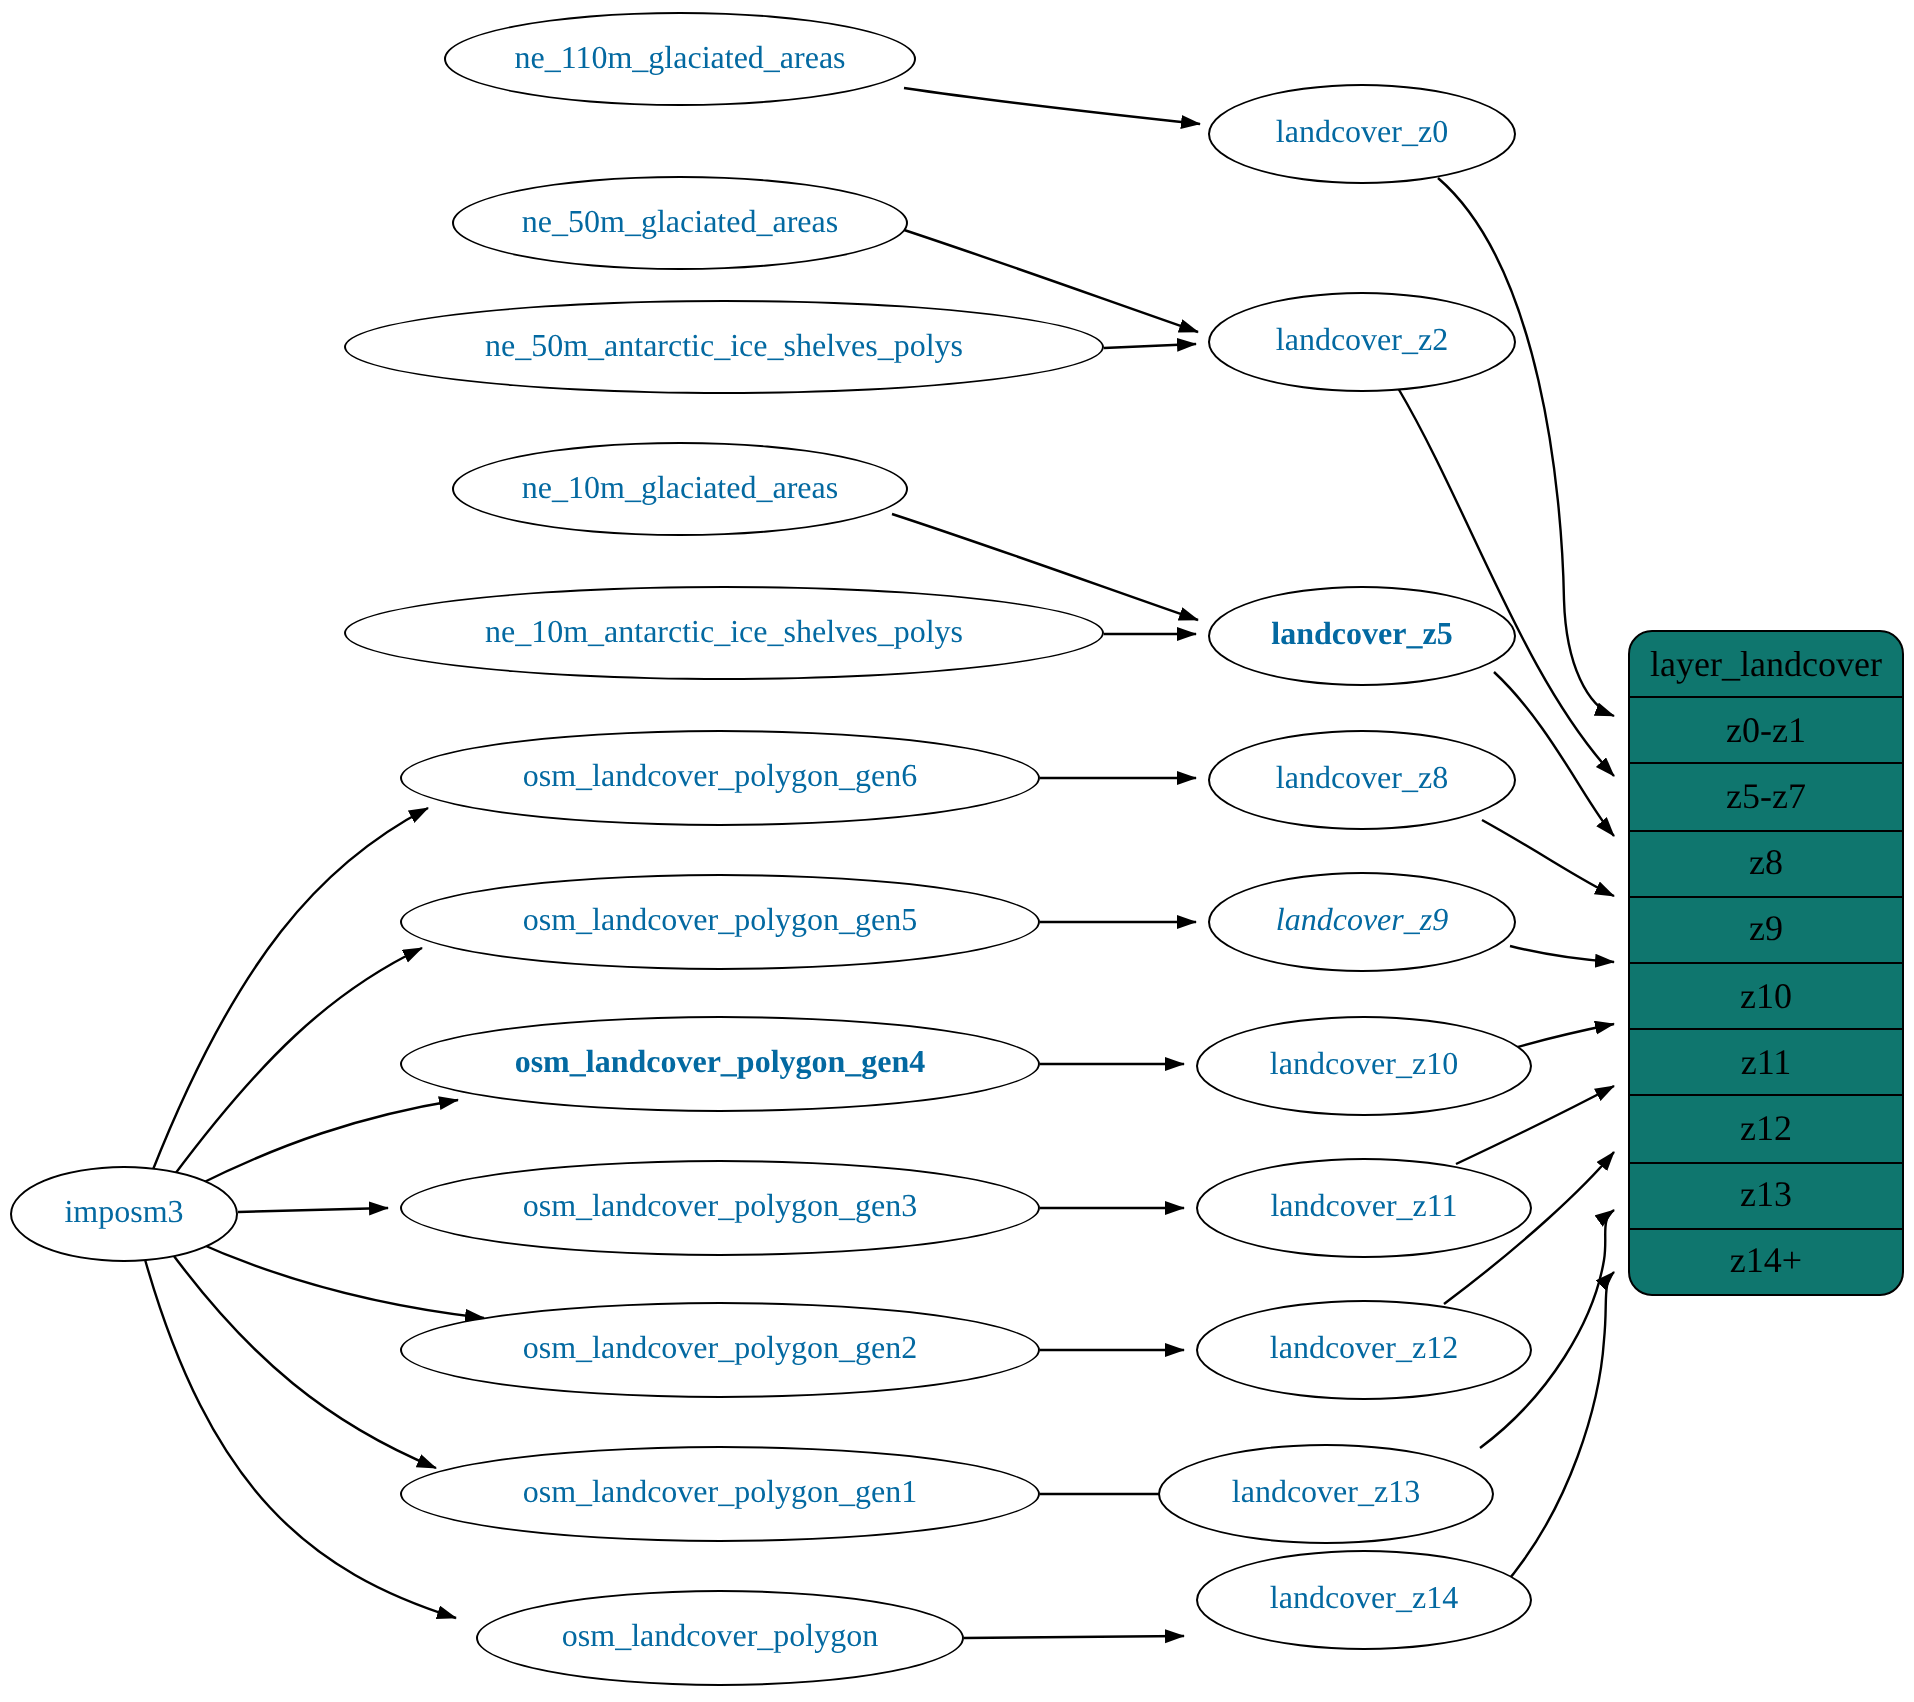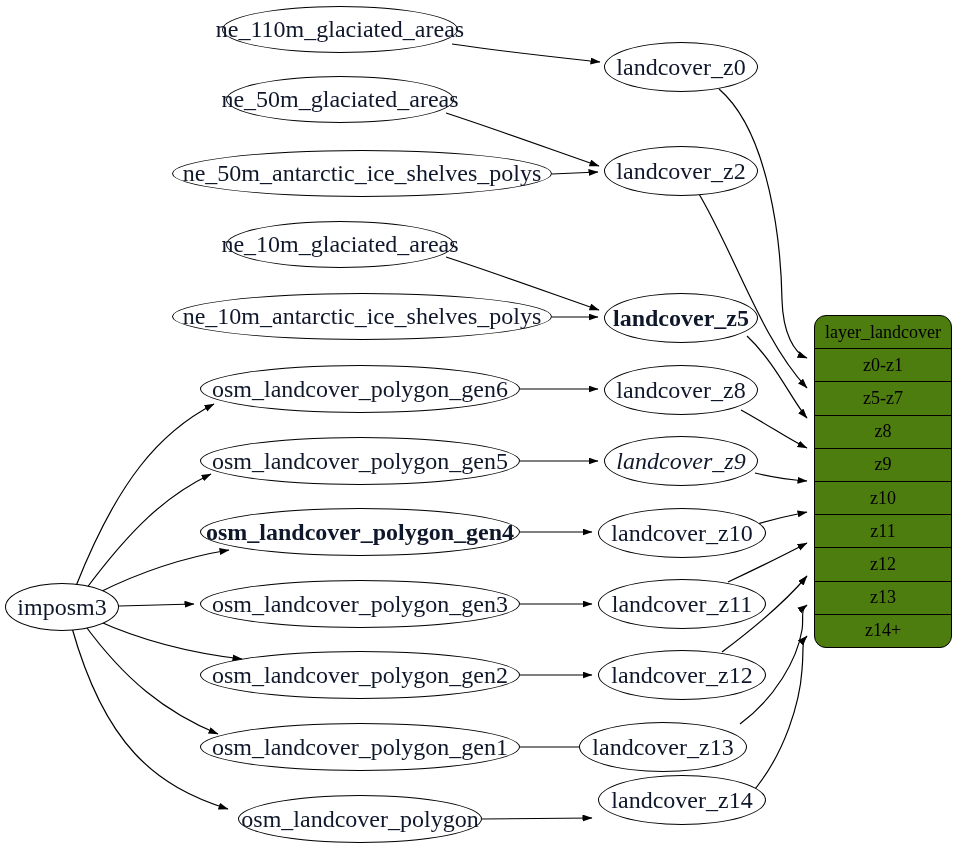--- a/index.html
+++ b/index.html
@@ -21,22 +21,22 @@
     width: 957px; height: 851px;
   }
   .node {
     position: absolute;
     display: flex;
     align-items: center;
     justify-content: center;
     border: 1.2px solid #000000;
     border-radius: 50%;
     background: #ffffff;
-    font-size: 24px;
-    color: #0f172a;
+    font-size: 16px;
+    color: #0369a1;
     white-space: nowrap;
     box-sizing: border-box;
     text-align: center;
   }
   .record {
     position: absolute;
     display: flex;
     flex-direction: column;
     border: 1.2px solid #000000;
     border-radius: 12px;
@@ -100,21 +100,21 @@
       <path d="M728,582 C762,566 790,552 807,543" marker-end="url(#arrow)"></path>
       <path d="M722,652 C762,622 792,594 807,576" marker-end="url(#arrow)"></path>
       <path d="M740,724 C775,698 797,660 802,630 C804,618 800,610 807,605" marker-end="url(#arrow)"></path>
       <path d="M750,795 C786,754 800,700 802,670 C804,650 801,642 807,636" marker-end="url(#arrow)"></path>
     </g>
   </svg>
 
   <div class="node" style="left:5px; top:583px; width:114px; height:48px;">imposm3</div>
 
   <div class="node" style="left:222px; top:6px; width:236px; height:47px;">ne_110m_glaciated_areas</div>
-  <div class="node" style="left:226px; top:76px; width:228px; height:47px;">ne_50m_glaciated_areas</div>
+  <div class="node" style="left:226px; top:88px; width:228px; height:47px;">ne_50m_glaciated_areas</div>
   <div class="node" style="left:172px; top:150px; width:380px; height:47px;">ne_50m_antarctic_ice_shelves_polys</div>
   <div class="node" style="left:226px; top:221px; width:228px; height:47px;">ne_10m_glaciated_areas</div>
   <div class="node" style="left:172px; top:293px; width:380px; height:47px;">ne_10m_antarctic_ice_shelves_polys</div>
   <div class="node" style="left:200px; top:365px; width:320px; height:48px;">osm_landcover_polygon_gen6</div>
   <div class="node" style="left:200px; top:437px; width:320px; height:48px;">osm_landcover_polygon_gen5</div>
   <div class="node" style="left:200px; top:508px; width:320px; height:48px;font-weight:bold;">osm_landcover_polygon_gen4</div>
   <div class="node" style="left:200px; top:580px; width:320px; height:48px;">osm_landcover_polygon_gen3</div>
   <div class="node" style="left:200px; top:651px; width:320px; height:48px;">osm_landcover_polygon_gen2</div>
   <div class="node" style="left:200px; top:723px; width:320px; height:48px;">osm_landcover_polygon_gen1</div>
   <div class="node" style="left:238px; top:795px; width:244px; height:48px;text-align:right;">osm_landcover_polygon</div>
@@ -123,21 +123,21 @@
   <div class="node" style="left:604px; top:146px; width:154px; height:50px;">landcover_z2</div>
   <div class="node" style="left:604px; top:293px; width:154px; height:50px;font-weight:bold;">landcover_z5</div>
   <div class="node" style="left:604px; top:365px; width:154px; height:50px;">landcover_z8</div>
   <div class="node" style="left:604px; top:436px; width:154px; height:50px;font-style:italic;">landcover_z9</div>
   <div class="node" style="left:598px; top:508px; width:168px; height:50px;">landcover_z10</div>
   <div class="node" style="left:598px; top:579px; width:168px; height:50px;">landcover_z11</div>
   <div class="node" style="left:598px; top:650px; width:168px; height:50px;">landcover_z12</div>
   <div class="node" style="left:579px; top:722px; width:168px; height:50px;">landcover_z13</div>
   <div class="node" style="left:598px; top:775px; width:168px; height:50px;">landcover_z14</div>
 
-  <div class="record" style="left: 814px; top: 315px; width: 138px; height: 333px; background: #4d7c0f;">
+  <div class="record" style="left: 814px; top: 315px; width: 138px; height: 333px; background: #0f766e;">
     <div class="cell">layer_landcover</div>
     <div class="cell">z0-z1</div>
     <div class="cell">z5-z7</div>
     <div class="cell">z8</div>
     <div class="cell">z9</div>
     <div class="cell">z10</div>
     <div class="cell">z11</div>
     <div class="cell">z12</div>
     <div class="cell">z13</div>
     <div class="cell">z14+</div>

